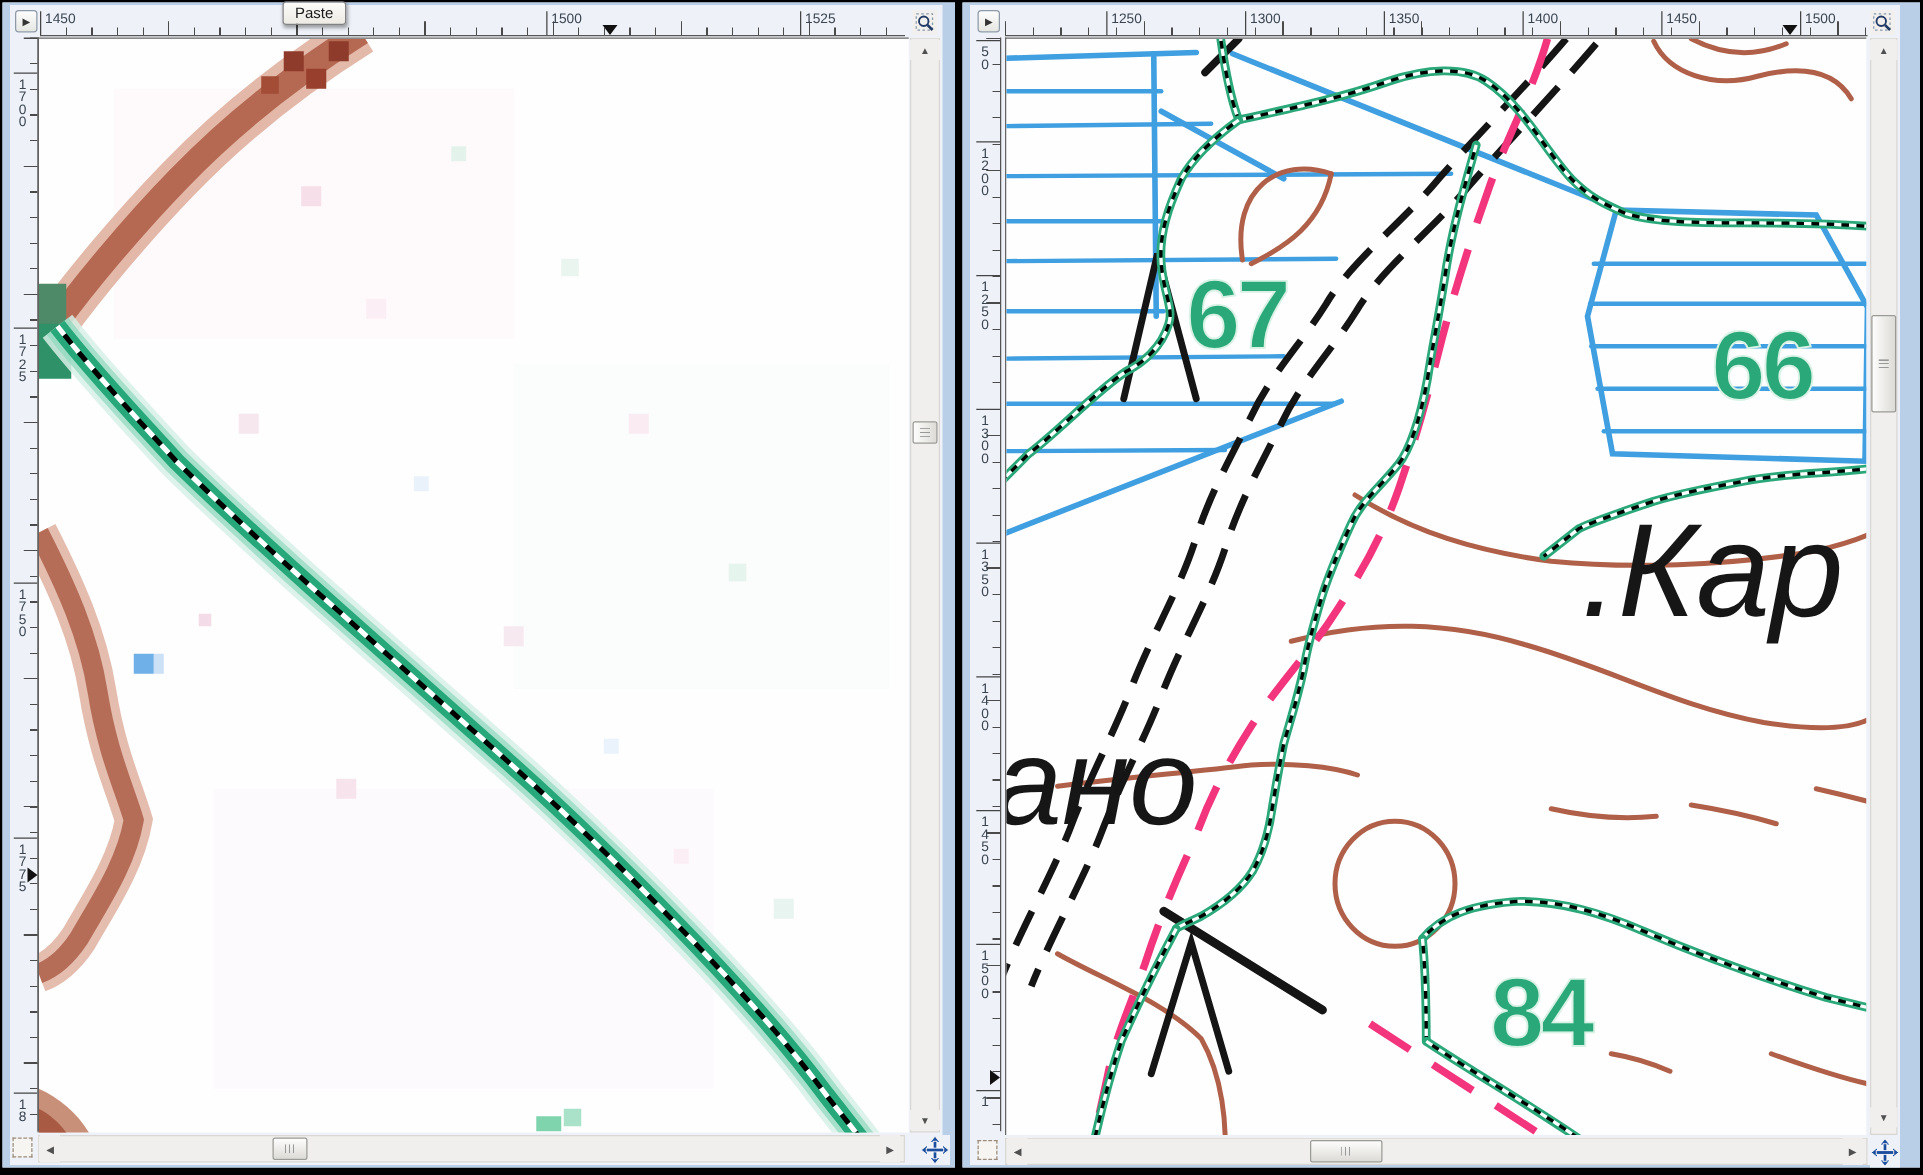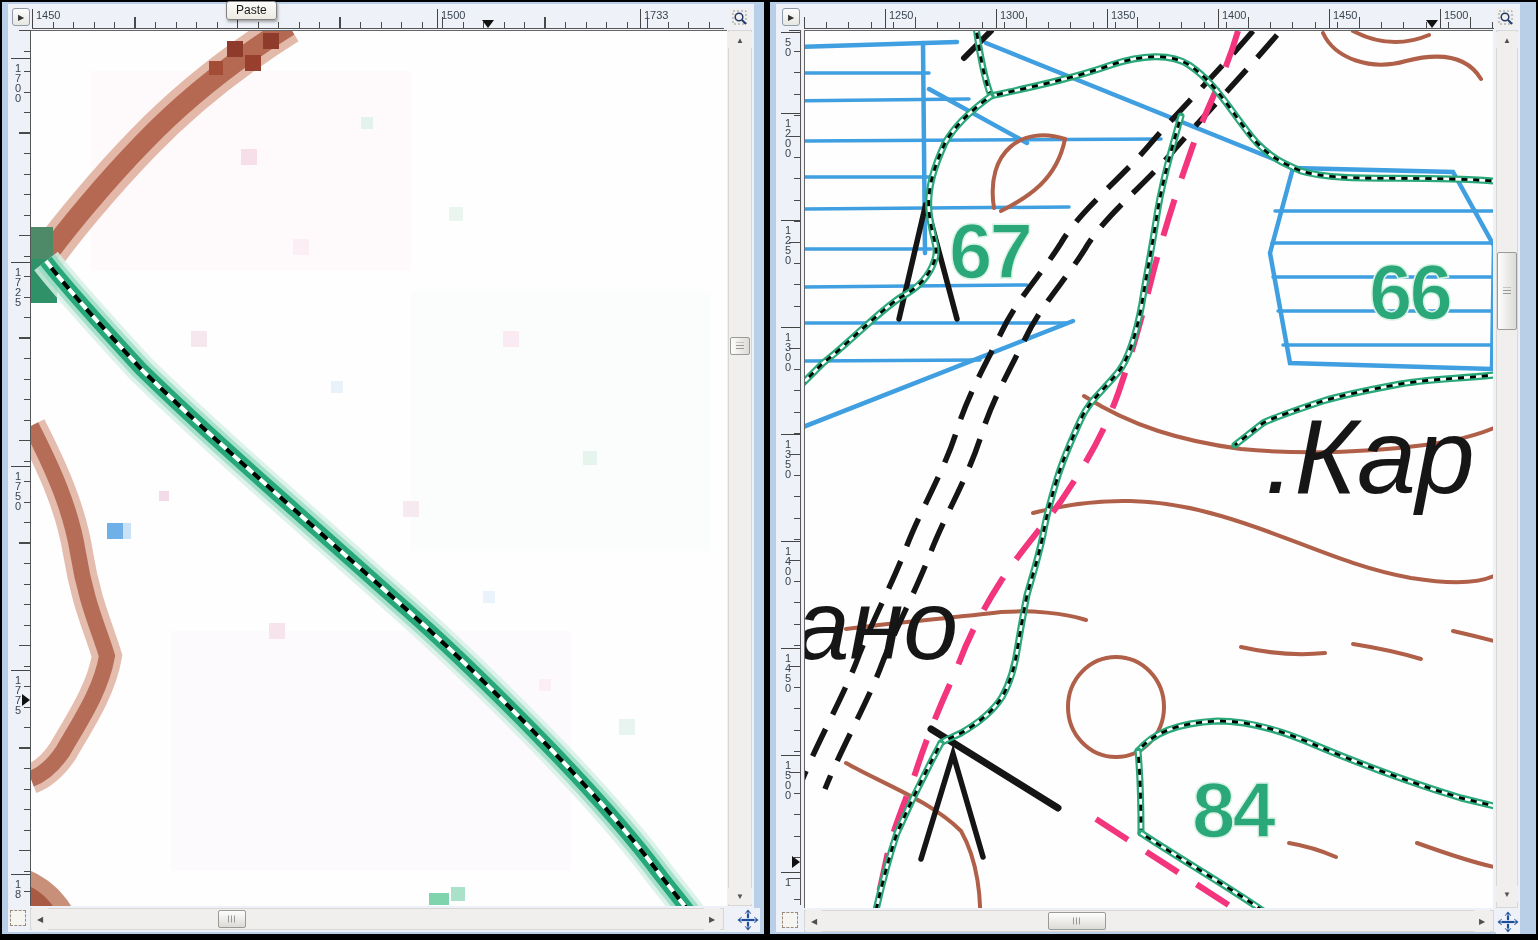--- a/index.html
+++ b/index.html
@@ -64,21 +64,21 @@
 <div class="win" style="left:2px;top:2px;width:762px;height:932px;border-left-width:6px;border-right-width:10px;border-color:#b9cfe8;"></div>
 
 <div class="cornerbtn" style="left:12px;top:8px;">
   <span>▶</span>
 </div>
 
 <div class="ruler hruler hticks" style="left:32px;top:8px;width:692px;height:20px;--maj:102.5px;--min:20.5px;">
   <span class="hlab" style="left:4px;">1450</span>
   <span class="hlab" style="left:209px;">1475</span>
   <span class="hlab" style="left:409px;">1500</span>
-  <span class="hlab" style="left:612px;">1733</span>
+  <span class="hlab" style="left:612px;">1525</span>
   <div class="hmark" style="left:450px;"></div>
 </div>
 
 <div class="ruler vruler vticks" style="left:10px;top:30px;width:20px;height:875px;--maj:102.5px;--min:20.5px;">
   <span class="vlab" style="top:32px;">1700</span>
   <span class="vlab" style="top:236px;">1725</span>
   <span class="vlab" style="top:440px;">1750</span>
   <span class="vlab" style="top:644px;">1775</span>
   <span class="vlab" style="top:848px;">18</span>
   <div class="vmark" style="top:664px;"></div>

